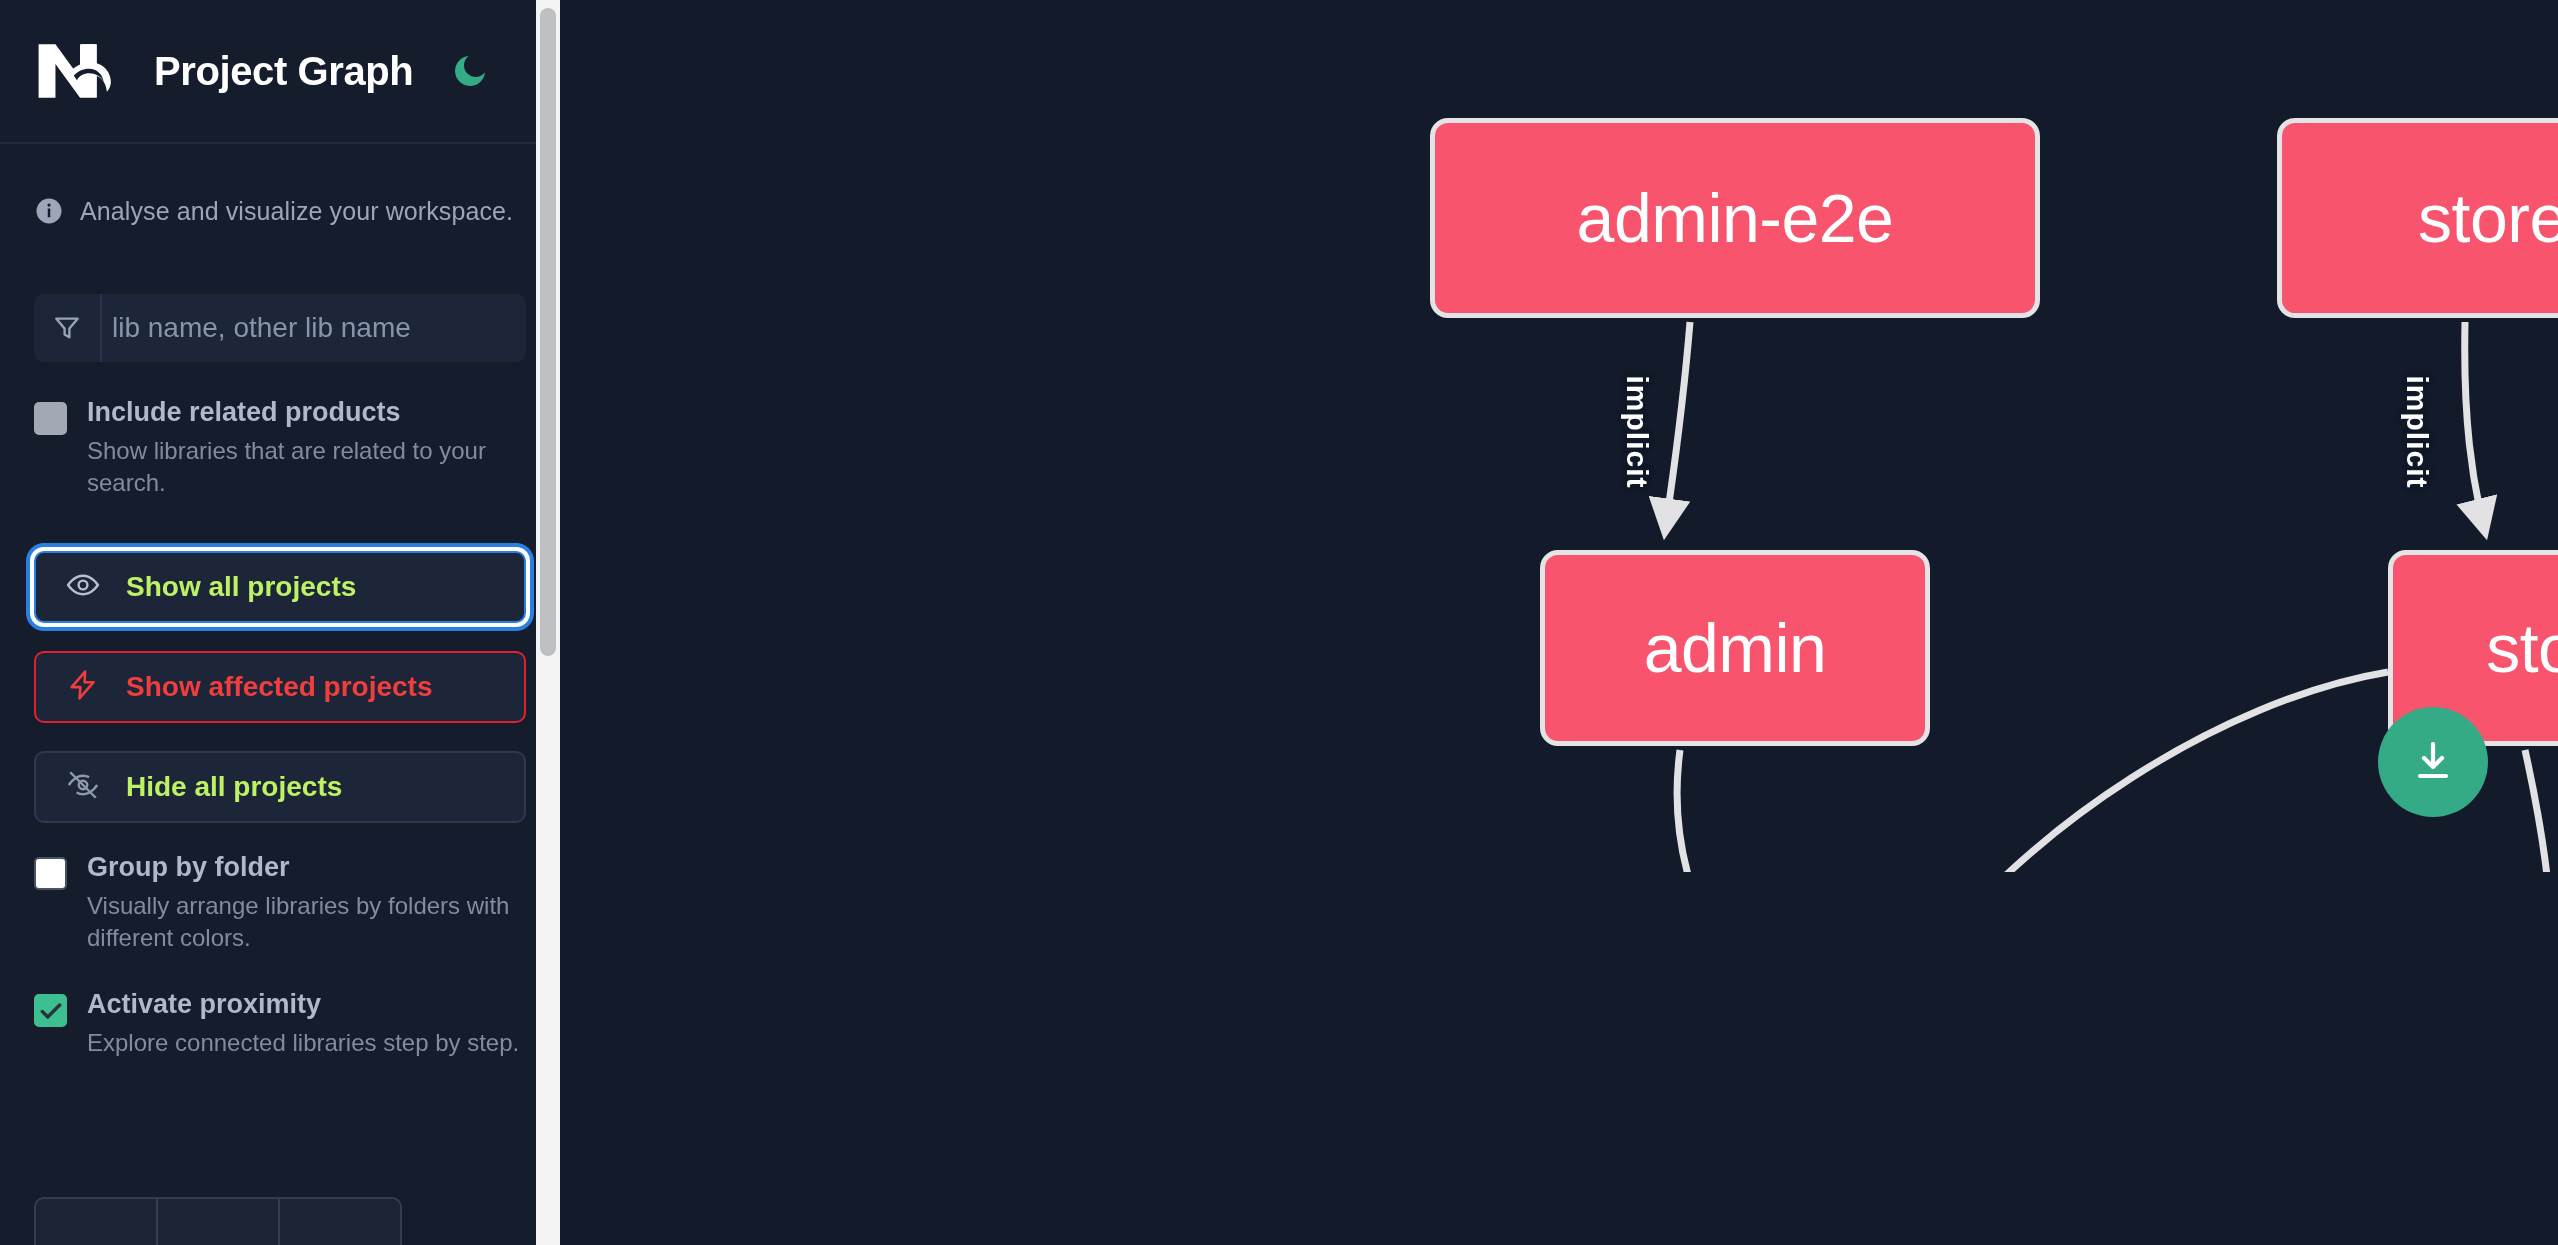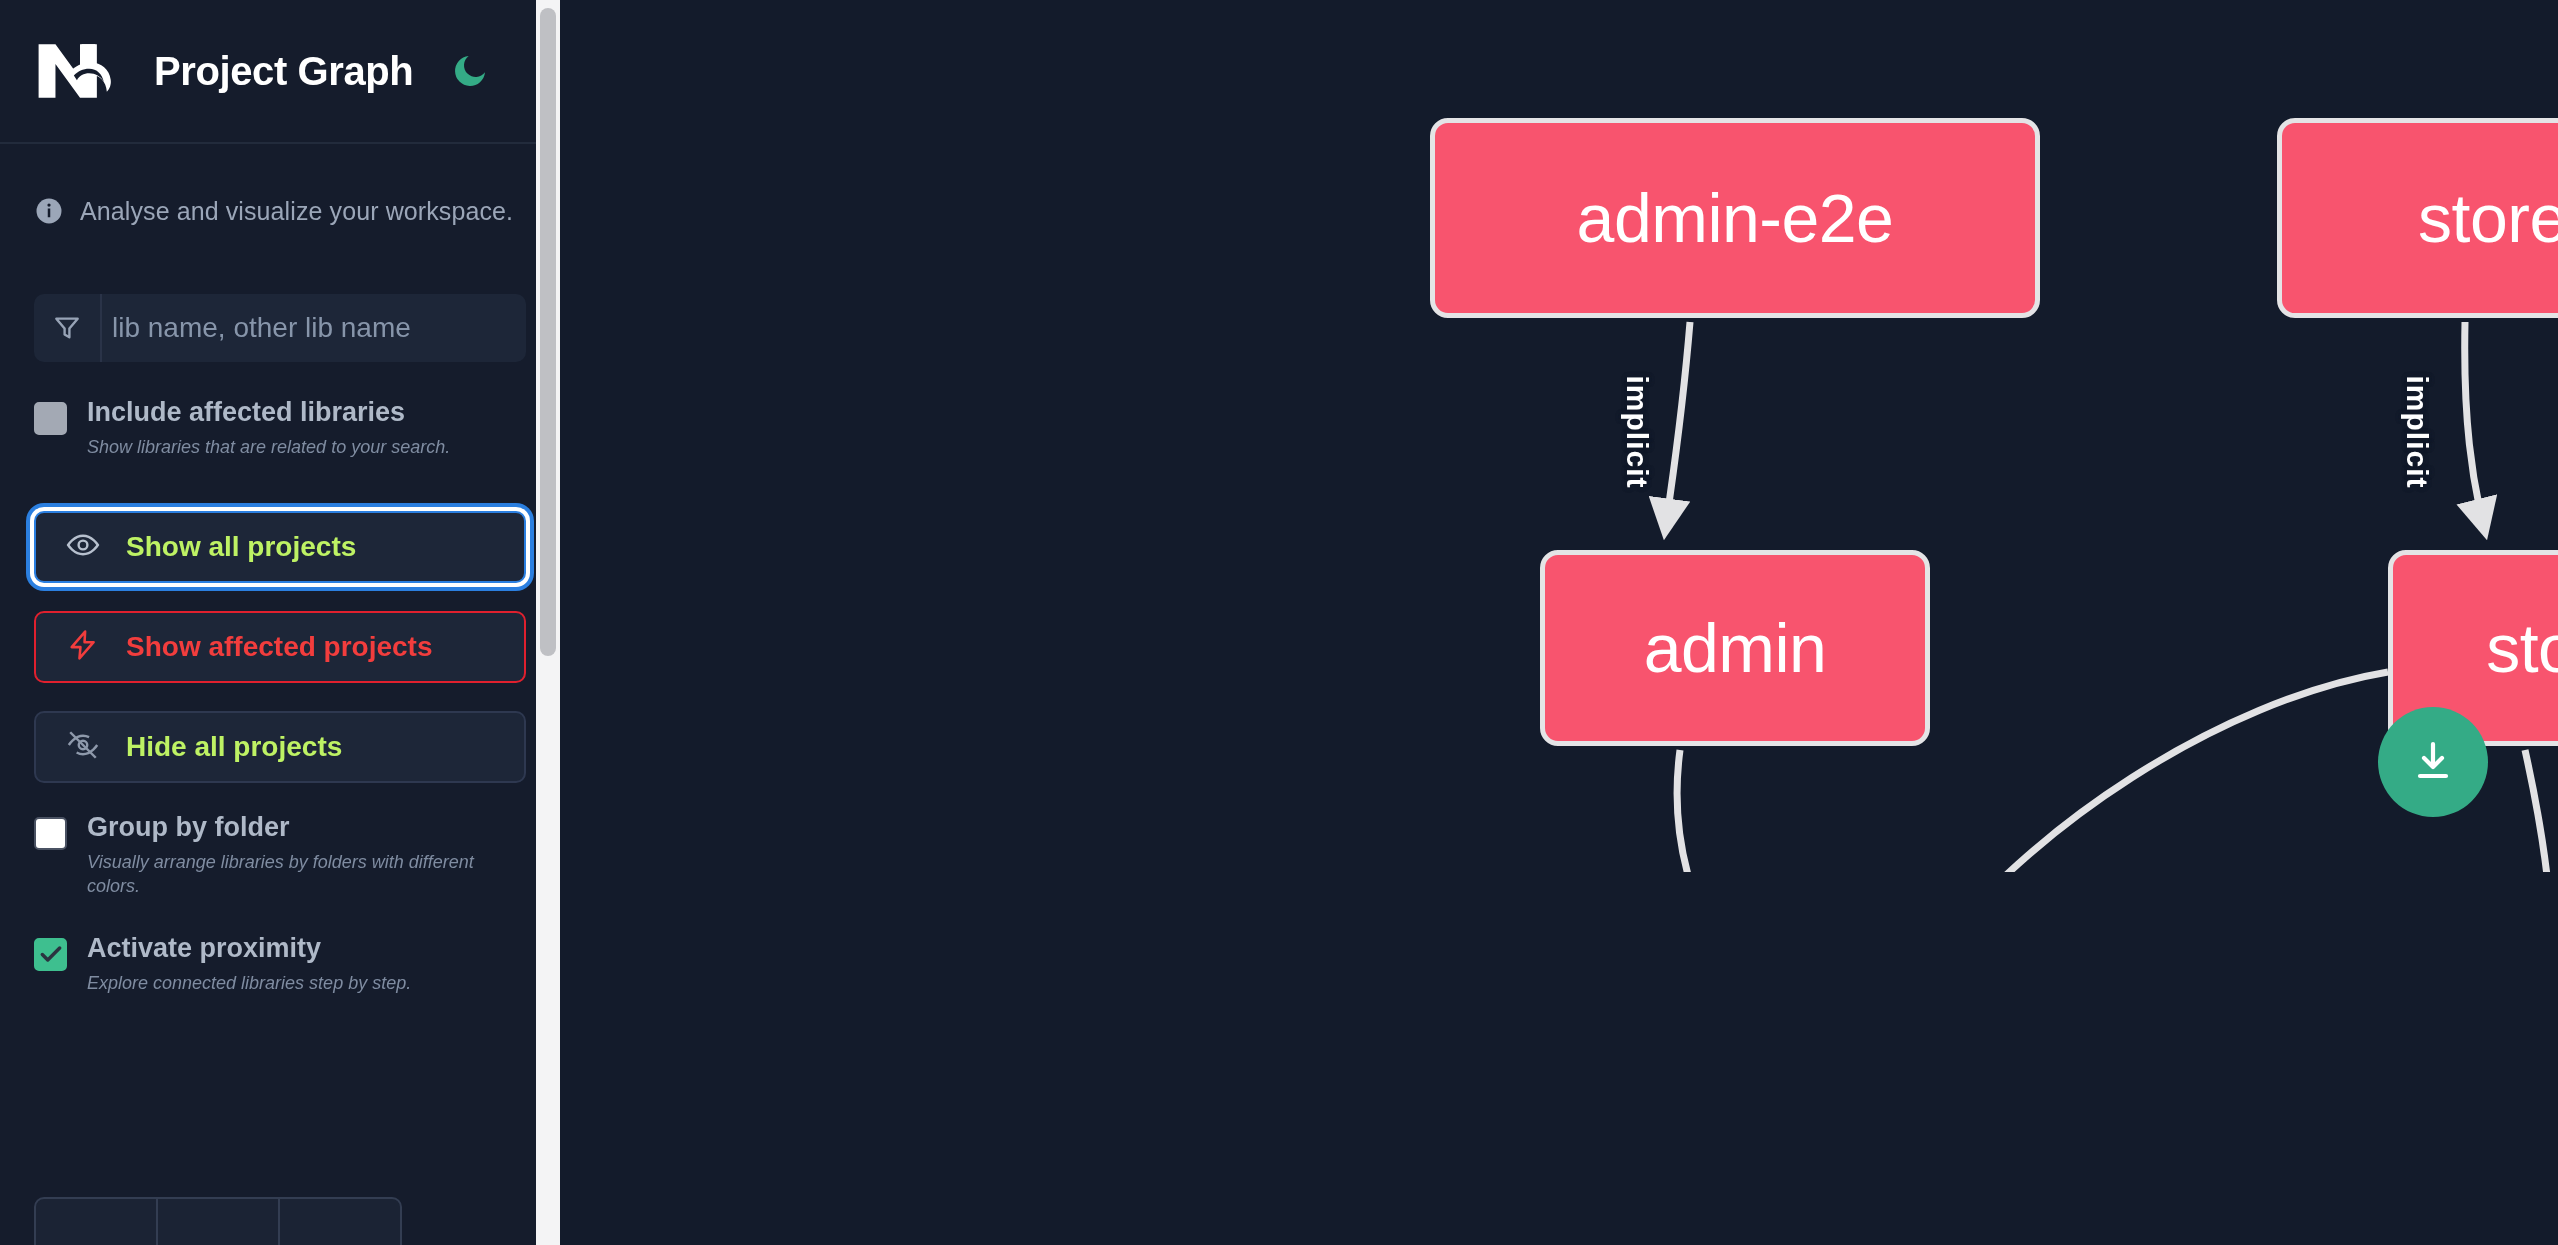--- a/index.html
+++ b/index.html
@@ -99,25 +99,24 @@
   .cbox.checked{ background: #3EBF8F; border: 2px solid #3EBF8F; }
   .check-texts { flex: 1; }
   .check-title {
     color: #AFB9C8;
     font-size: 27px;
     font-weight: 700;
     line-height: 1.25;
   }
   .check-desc {
     color: #7F8CA1;
-    font-size: 18px;
+    font-size: 24px;
     line-height: 1.34;
     margin-top: 5px;
     max-width: 440px;
-    font-style: italic;
   }
 
   
   .actions { margin-top: 52px; }
   .act-btn {
     position: relative;
     height: 72px;
     border-radius: 10px;
     background: #1D2638;
     border: 2px solid #2E3850;
@@ -254,21 +253,21 @@
           <svg viewBox="0 0 24 24" width="32" height="32" fill="none" stroke="#97A3B6" stroke-width="1.8" stroke-linejoin="round">
             <path d="M4 5h16l-6.2 7.4V19l-3.6-2.2v-4.4z"></path>
           </svg>
         </span>
         <input class="search-input" type="text" placeholder="lib name, other lib name" style="">
       </div>
 
       <div class="check-row">
         <span class="cbox grey"></span>
         <div class="check-texts">
-          <div class="check-title">Include affected libraries</div>
+          <div class="check-title">Include related products</div>
           <div class="check-desc">Show libraries that are related to your search.</div>
         </div>
       </div>
 
       <div class="actions">
 
         <div class="act-btn focused">
           <span>
             <svg viewBox="0 0 24 24" width="34" height="34" fill="none" stroke="#B7C0CE" stroke-width="1.7">
               <path d="M1.5 12S5.5 5.5 12 5.5 22.5 12 22.5 12 18.5 18.5 12 18.5 1.5 12 1.5 12z"></path>

